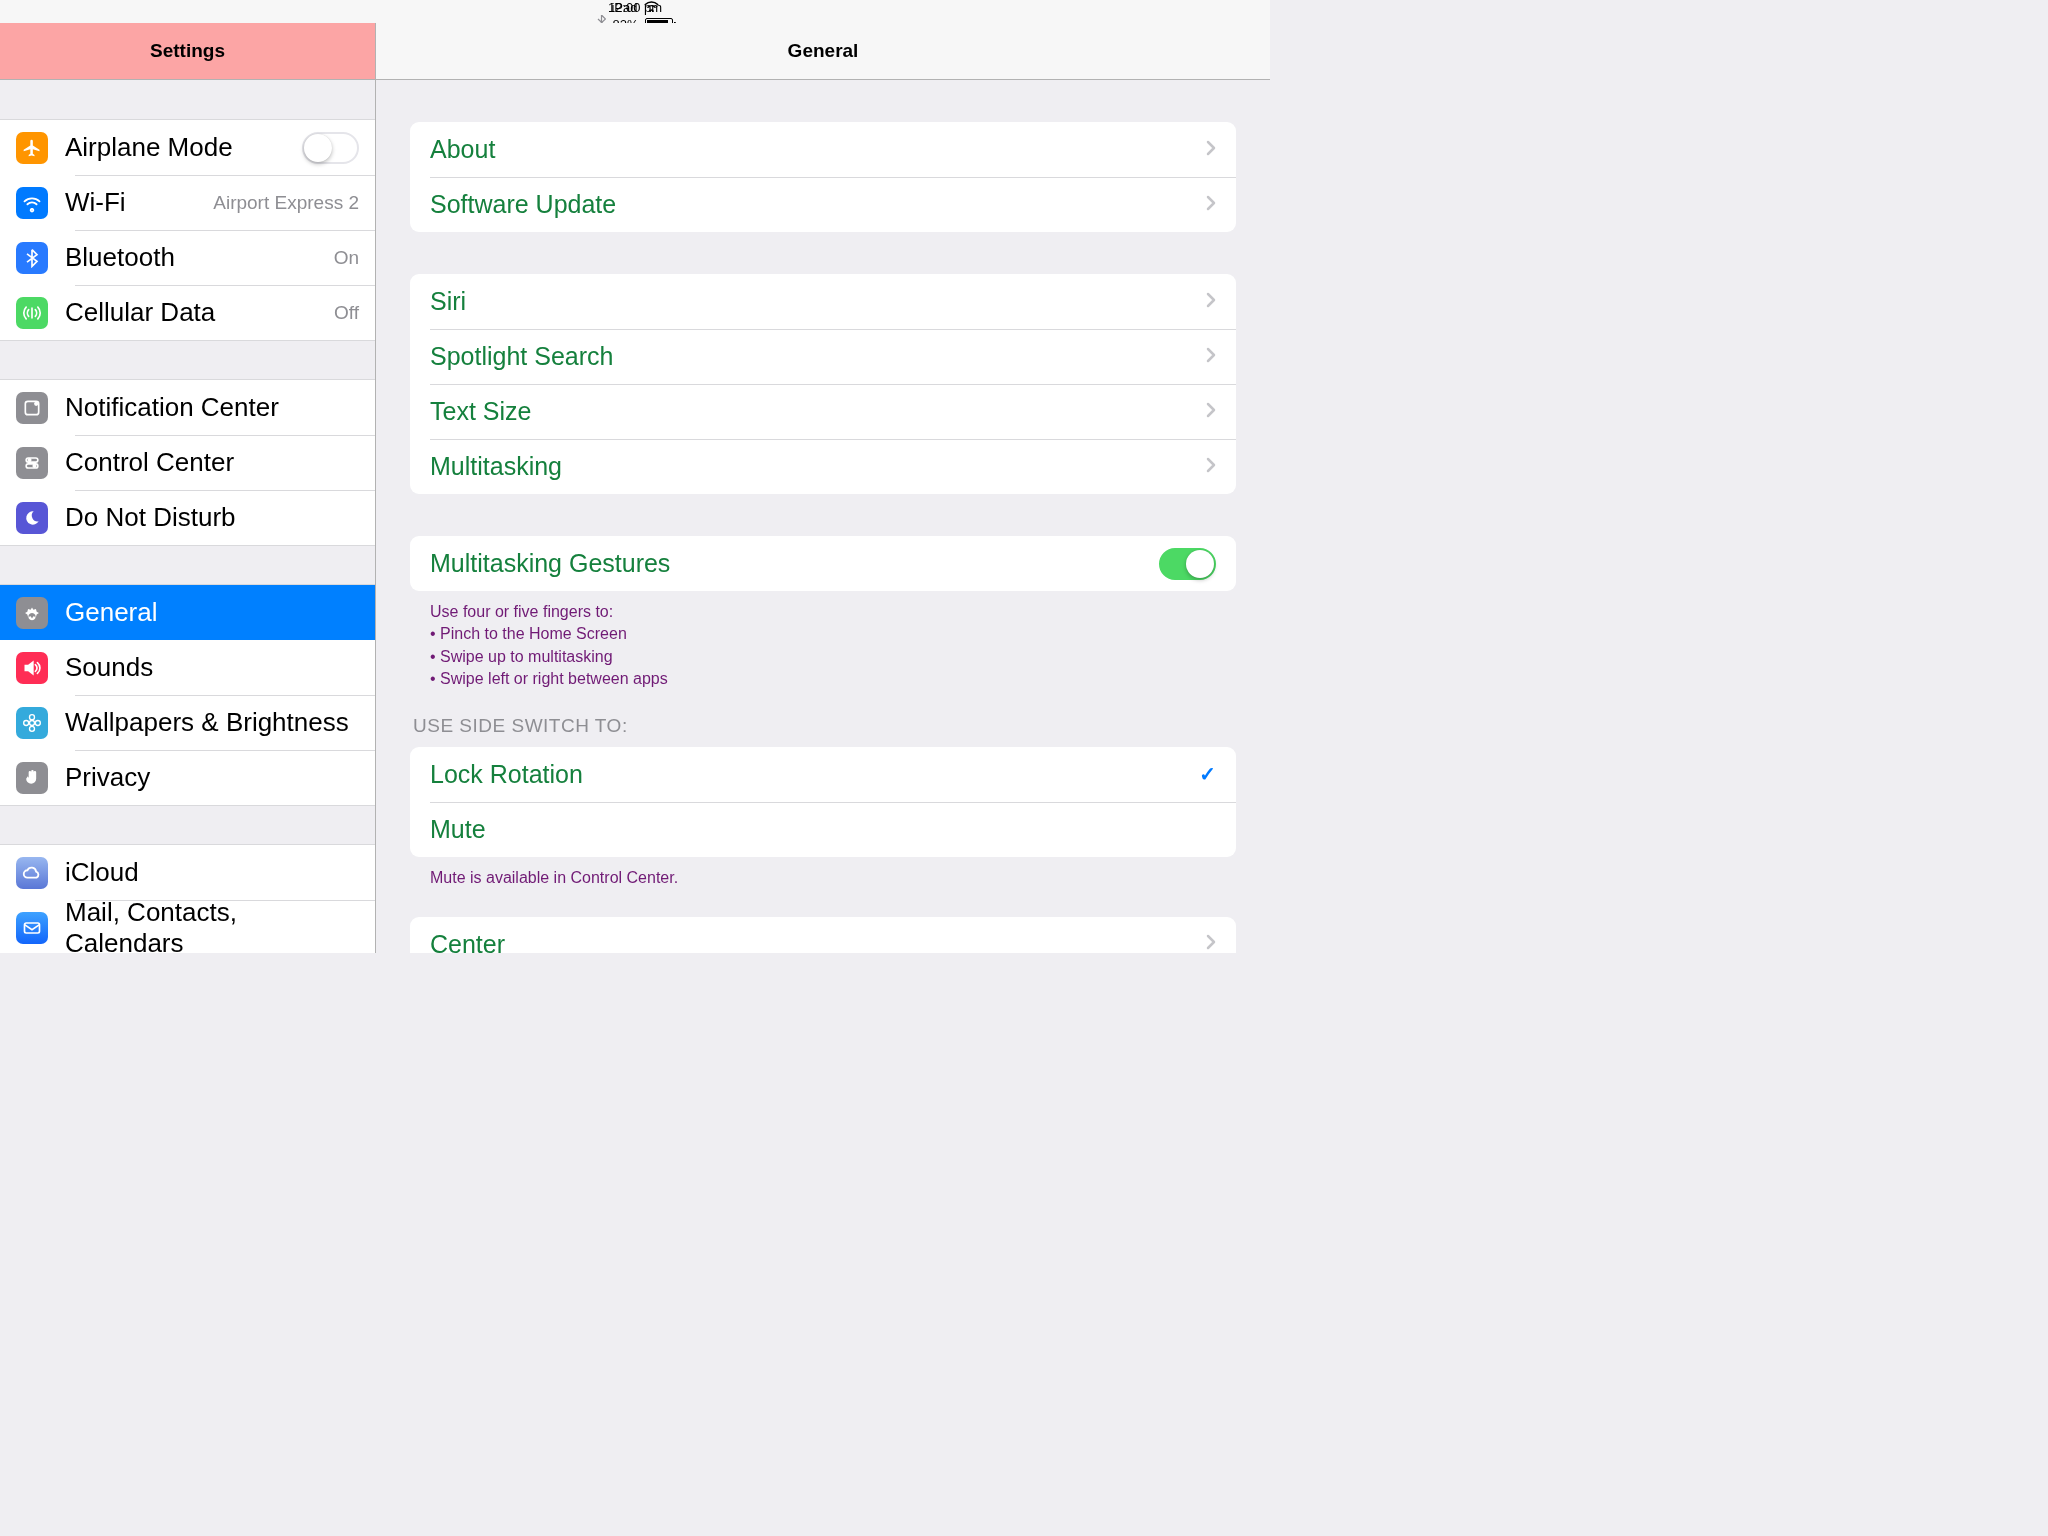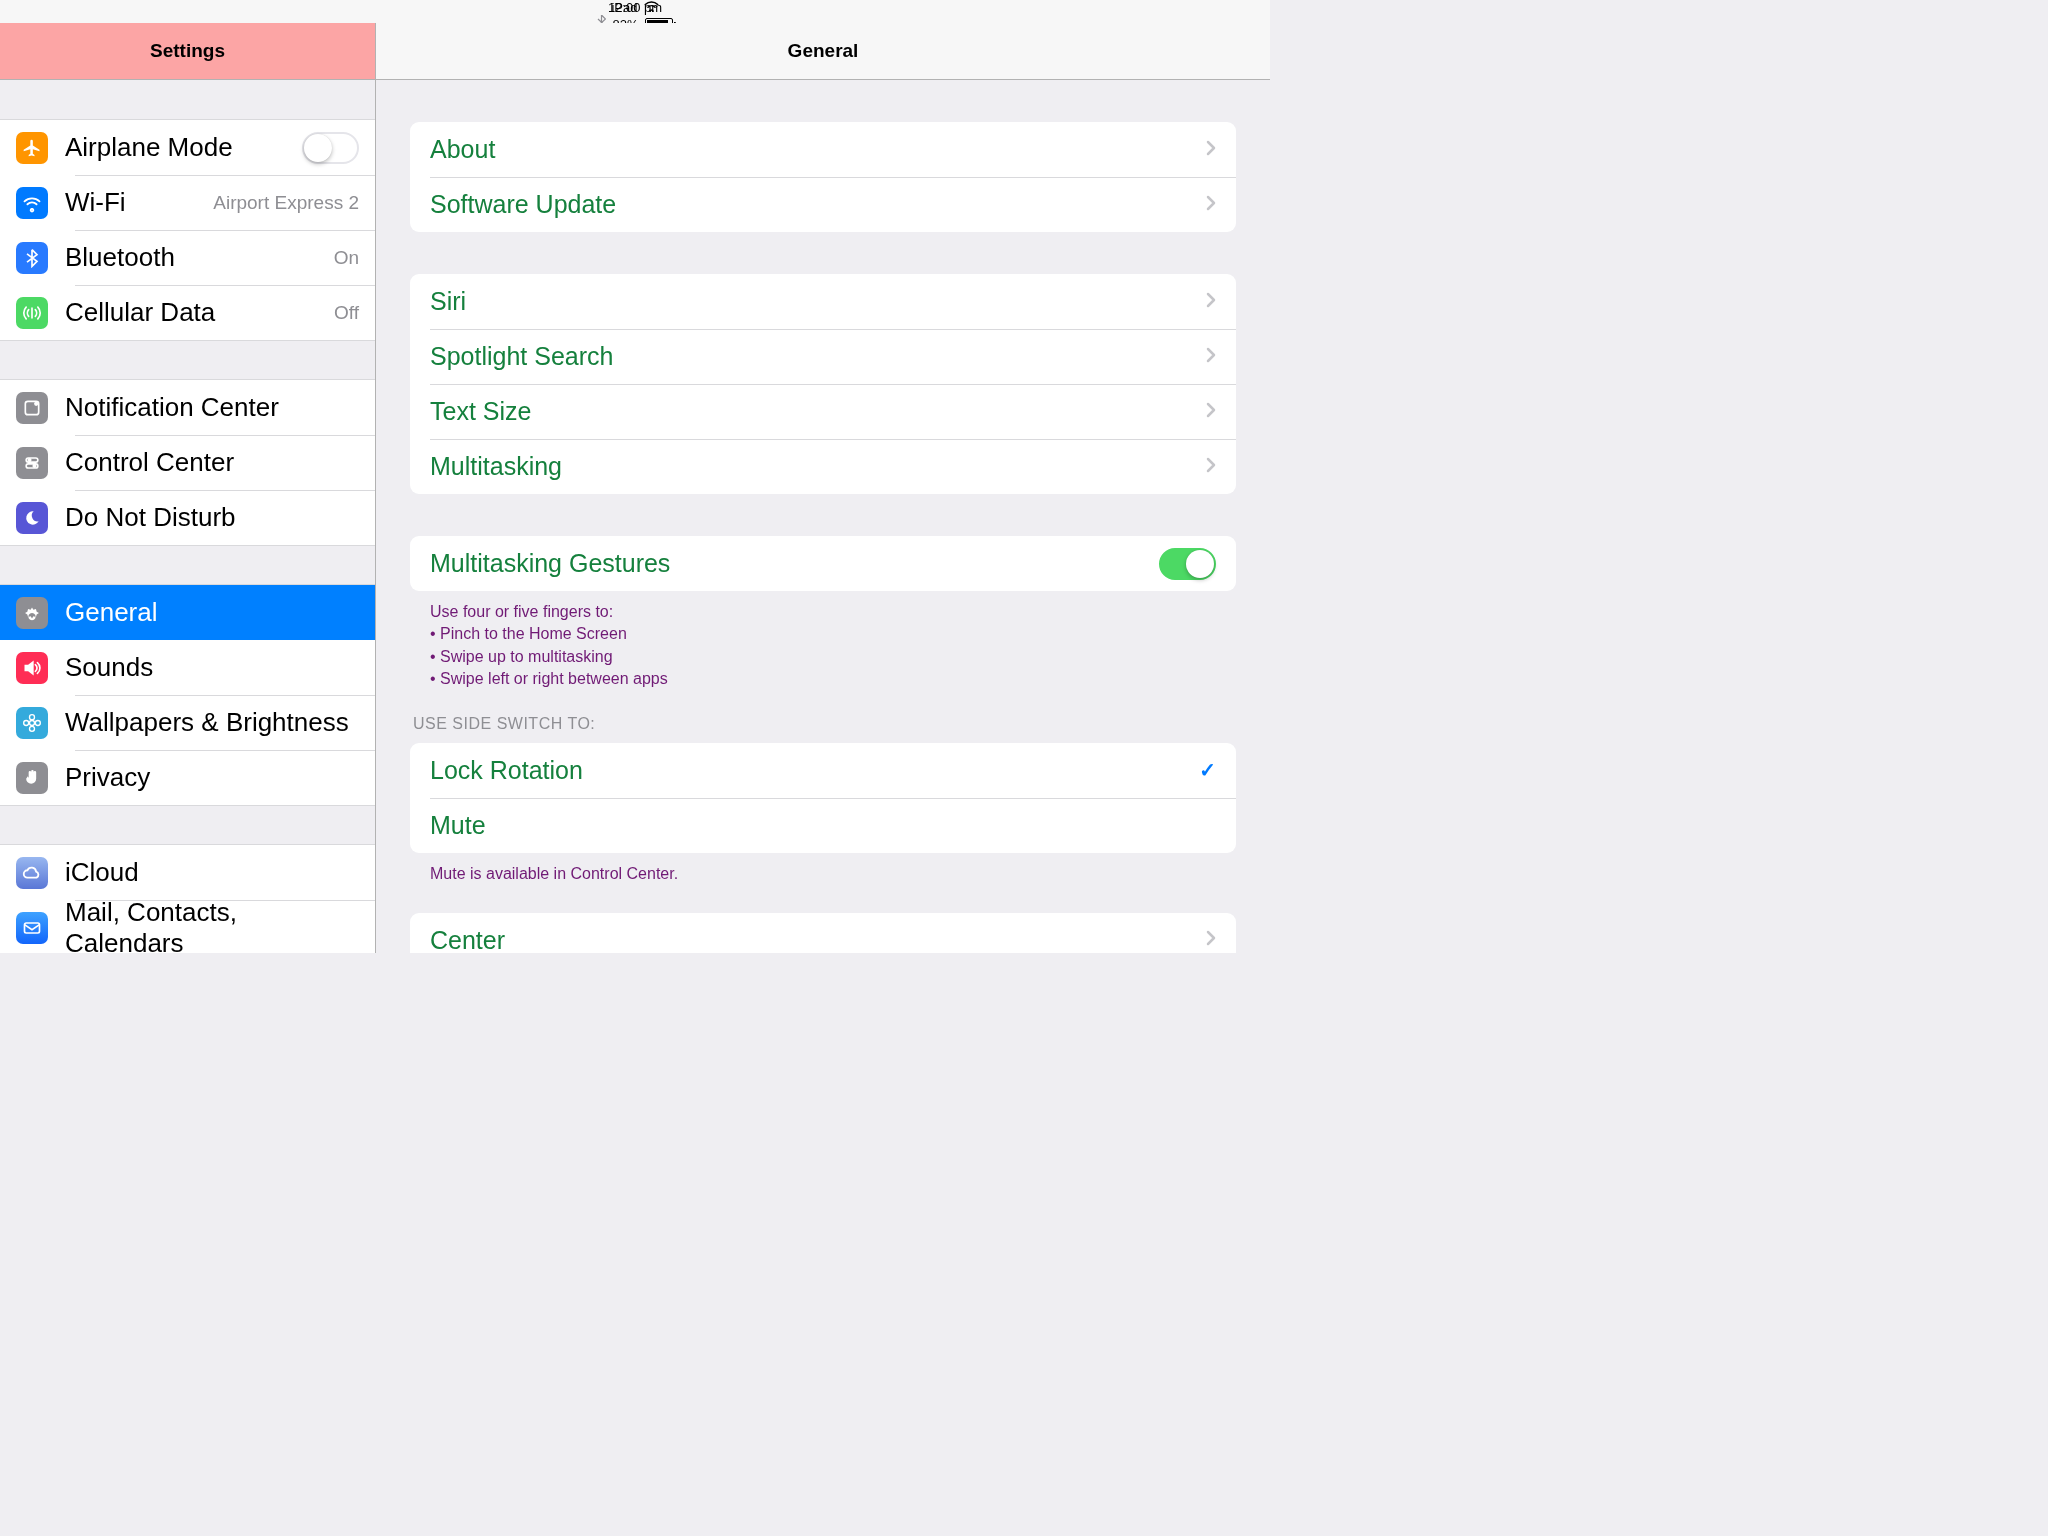--- a/index.html
+++ b/index.html
@@ -105,21 +105,21 @@
       height: 55px; padding: 0 20px;
       position: relative;
     }
     .mrow + .mrow::before {
       content: ""; position: absolute; top: 0; left: 20px; right: 0; height: 1px; background: #d9d9dc;
     }
     .mlabel { font-size: 25px; color: #15803d; flex: 1; }
     .chev { color: #c5c5c9; }
     .checkmark { color: #007aff; font-size: 20px; font-weight: 700; }
     .footer-text { padding: 10px 20px 0; font-size: 16px; color: #701a75; line-height: 1.4; }
-    .section-label { padding: 24px 3px 10px; font-size: 16px; color: #8e8e93; text-transform: uppercase; letter-spacing: 0.5px; }
+    .section-label { padding: 24px 3px 10px; font-size: 19px; color: #8e8e93; text-transform: uppercase; letter-spacing: 0.5px; }
   </style>
 </head>
 <body>
 
 <div class="statusbar">
   <div class="left">
     <span>iPad</span>
     <span class="wifi-icon">
       <svg width="15" height="11" viewBox="0 0 15 11">
           <path d="M7.5 9 a1.4 1.4 0 1 0 0.001 0 M4 6.2 a5 5 0 0 1 7 0 M1.3 3.5 a9 9 0 0 1 12.4 0" fill="none" stroke="#000" stroke-width="1.6" stroke-linecap="round"></path>

